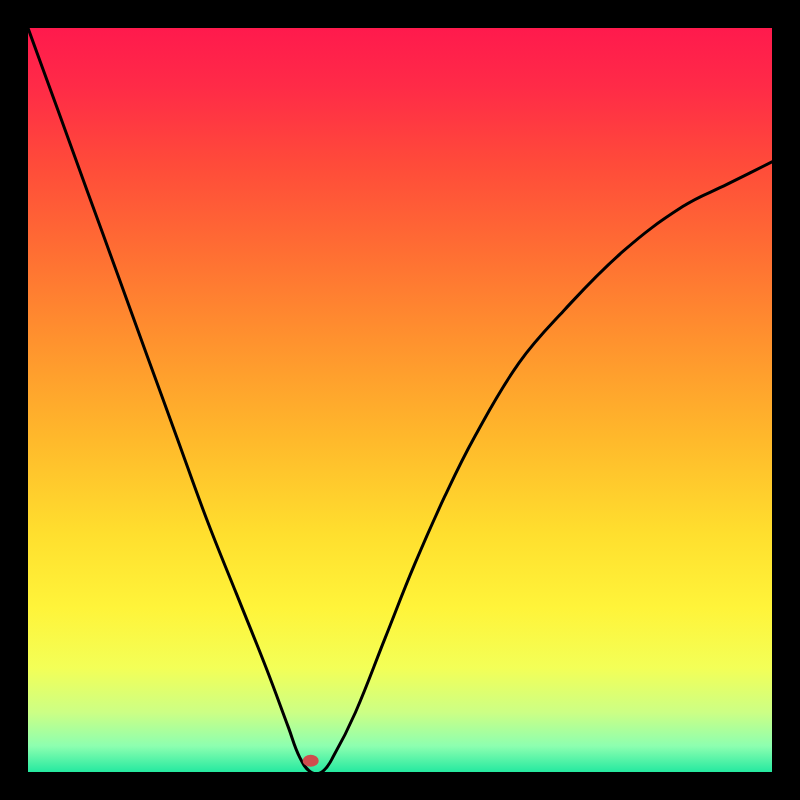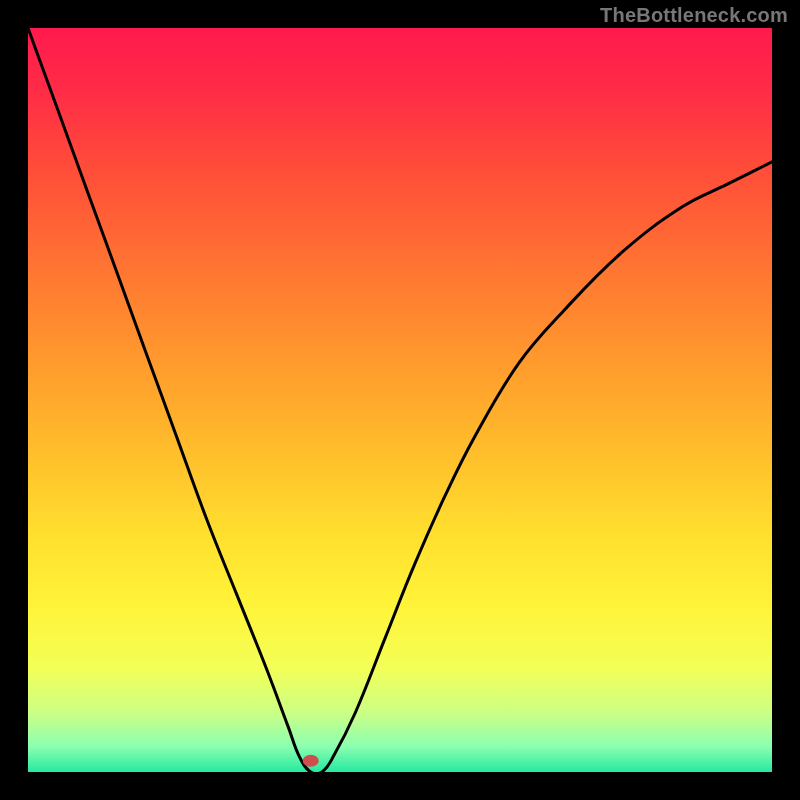--- a/index.html
+++ b/index.html
@@ -58,15 +58,14 @@
             <stop offset="96.5%" stop-color="#8dffb0"></stop>
             <stop offset="100%" stop-color="#25e9a0"></stop>
           </linearGradient>
       </defs>
       <rect x="0" y="0" width="744" height="744" fill="url(#bg-grad)"></rect>
       <path id="curve-path" fill="none" stroke="#000" stroke-width="3" stroke-linejoin="round" stroke-linecap="round" d="M 0.0 0.0 C 11.9 32.7 17.9 49.1 29.8 81.8 C 41.7 114.6 47.6 130.9 59.5 163.7 C 71.4 196.4 77.4 212.8 89.3 245.5 C 101.2 278.3 107.1 294.6 119.0 327.4 C 130.9 360.1 136.9 376.5 148.8 409.2 C 160.7 441.9 166.2 458.5 178.6 491.0 C 190.0 521.0 196.4 535.7 208.3 565.4 C 220.2 595.2 226.5 610.0 238.1 639.8 C 247.3 663.5 251.5 675.6 260.4 699.4 C 264.9 711.3 265.9 717.9 271.6 729.1 C 274.9 735.7 277.1 740.3 282.7 744.0 C 286.1 746.2 290.5 746.2 293.9 744.0 C 299.5 740.3 301.4 735.6 305.0 729.1 C 314.8 711.8 319.4 702.8 327.4 684.5 C 340.2 655.1 345.2 639.8 357.1 610.1 C 369.0 580.3 374.4 565.2 386.9 535.7 C 398.3 508.7 404.2 495.2 416.6 468.7 C 428.0 444.6 433.5 432.5 446.4 409.2 C 463.2 378.9 471.1 363.1 491.0 334.8 C 506.8 312.5 517.0 302.8 535.7 282.7 C 558.6 258.1 569.9 245.3 595.2 223.2 C 617.5 203.7 629.8 194.6 654.7 178.6 C 671.4 167.8 681.5 165.2 699.4 156.2 C 717.2 147.3 726.1 142.8 744.0 133.9 "></path>
       <ellipse id="marker-dot" fill="#cf4d4d" cx="282.7" cy="732.8" rx="8" ry="6"></ellipse>
     </svg>
   </div>
 
-  <div class="watermark">TheBottleneck.com</div>
 
 </div>
 
 </body></html>

